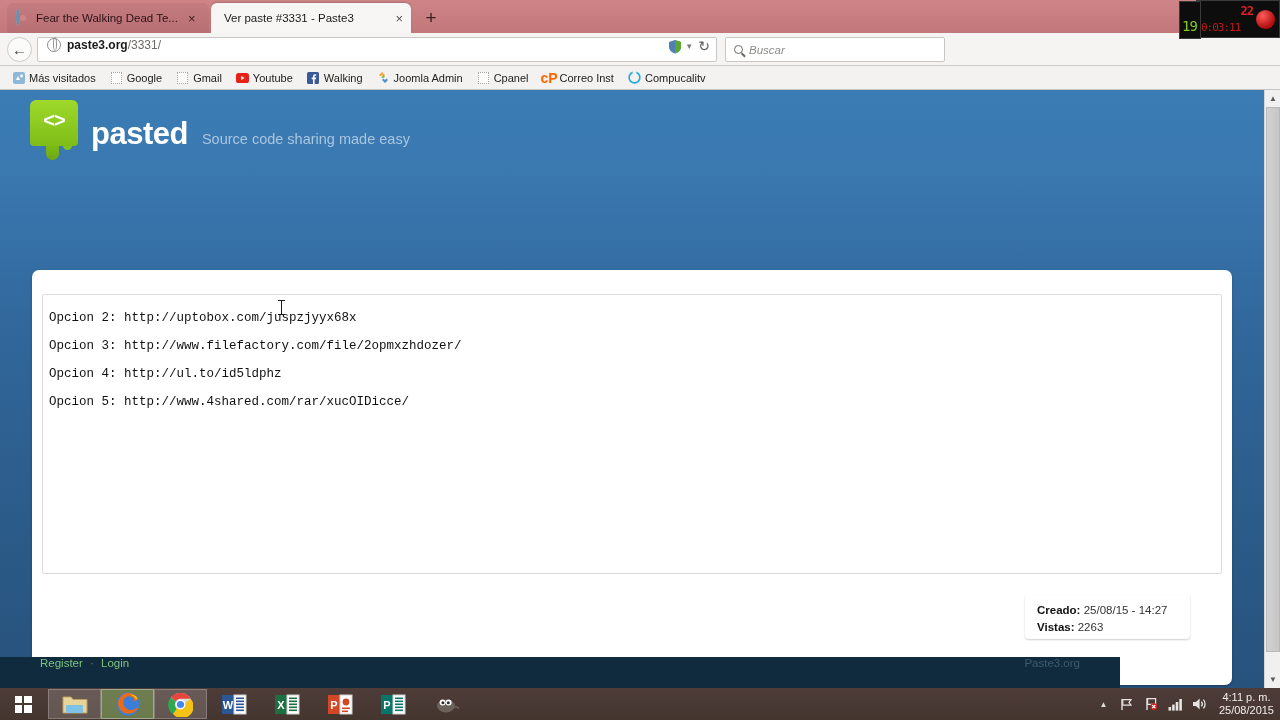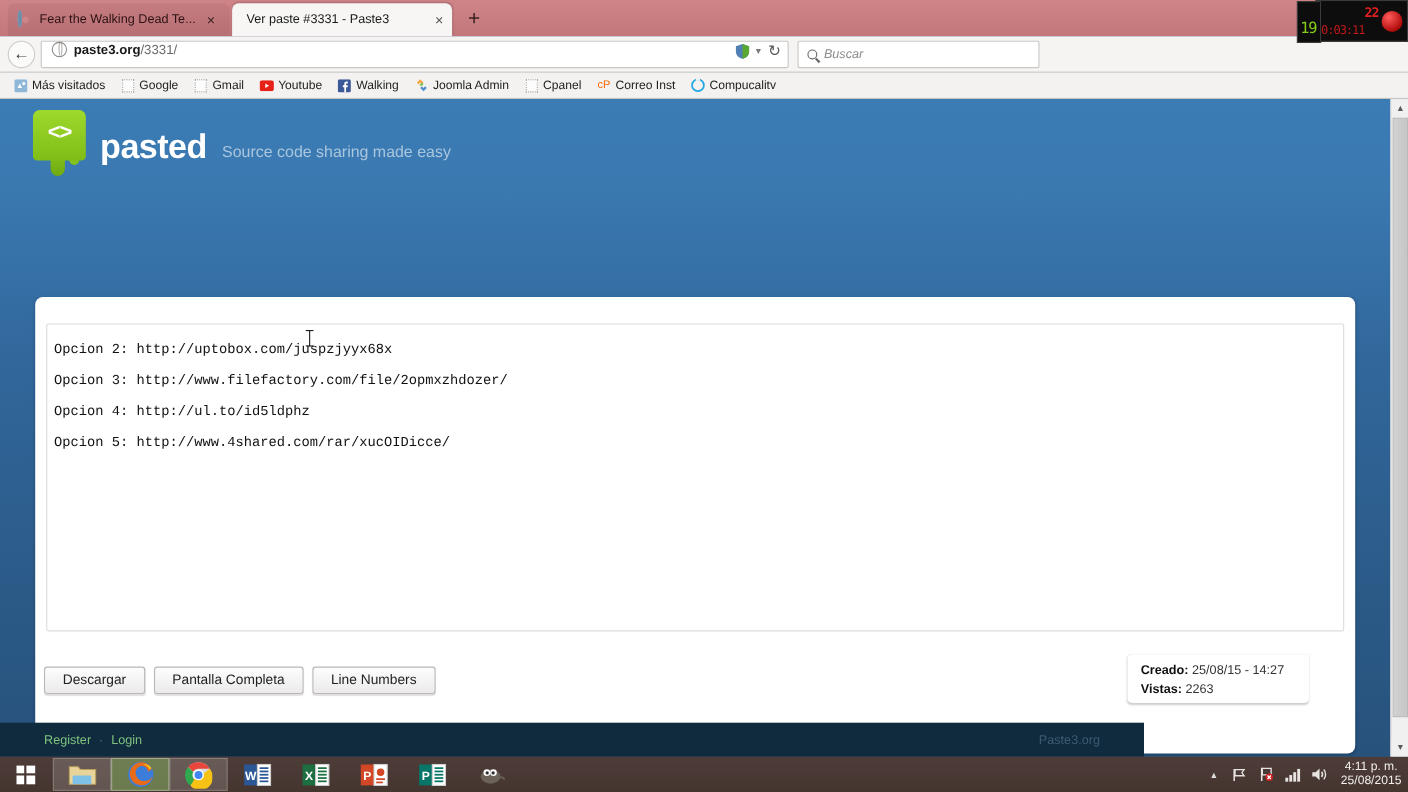--- a/index.html
+++ b/index.html
@@ -229,23 +229,23 @@
   .infobox{
     position:absolute; left:1025px; top:505px; width:165px; height:44px;
     background:#fff; border-radius:4px 0 4px 4px;
     padding:7px 0 0 12px;
     box-shadow:0 1px 2px rgba(0,0,0,.2);
   }
   .infobox .row{ font-size:11.5px; color:#333; line-height:17px; }
   .infobox .row b{ color:#111;text-align:center; }
 
   .footer{
-    position:absolute; left:0; top:567px; width:1040px; height:31px;
+    position:absolute; left:0; top:567px; width:1120px; height:31px;
     background:#0f2b3d;
-    display:flex; align-items:center;
+    display:flex; align-items:flex-start;
   }
   .footer .links{ margin-left:40px; font-size:11.5px; }
   .footer a{ color:#7ec27e; text-decoration:none; }
   .footer .dot{ color:#5a7a8c; margin:0 4px; }
   .footer .right{ margin-left:auto; margin-right:40px; font-size:11.5px; color:#3e5c70; }
 
   
   .pagescroll{
     position:absolute; right:0; top:90px; width:16px; height:598px;
     background:#f0f0f0; border-left:1px solid #d6d6d6;
@@ -429,21 +429,21 @@
       </span>
       <span>Joomla Admin</span>
     </div>
     <div class="bm">
       <span class="bm-ico">
           <span class="bm-blank"></span>
         </span>
       <span>Cpanel</span>
     </div>
     <div class="bm">
-      <span class="bm-ico" style="color:#f60;font-size:10px;font-weight:normal;">cP</span>
+      <span class="bm-ico" style="color:#f60;font-size:14px;font-weight:bold;">cP</span>
       <span>Correo Inst</span>
     </div>
     <div class="bm">
       <span class="bm-ico">
         <svg width="13" height="13" viewBox="0 0 13 13">
             <circle cx="6.5" cy="6.5" r="5.4" fill="none" stroke="#22a7e0" stroke-width="1.6"></circle>
             <rect x="4.6" y="0" width="3.8" height="2.4" fill="#f3f2f1"></rect>
           </svg>
       </span>
       <span>Compucalitv</span>
@@ -477,25 +477,20 @@
         <div class="code-box">
           <div class="code-line">Opcion 2: http://uptobox.com/juspzjyyx68x</div>
           <div class="code-line">Opcion 3: http://www.filefactory.com/file/2opmxzhdozer/</div>
           <div class="code-line">Opcion 4: http://ul.to/id5ldphz</div>
           <div class="code-line">Opcion 5: http://www.4shared.com/rar/xucOIDicce/</div>
         </div>
       </div>
 
       <div class="caret-ibeam"></div>
 
-      <div class="btnrow">
-        <div class="btn">Descargar</div>
-        <div class="btn">Pantalla Completa</div>
-        <div class="btn">Line Numbers</div>
-      </div>
 
       <div class="infobox">
         <div class="row">
           <b>Creado:</b>
           <span>25/08/15 - 14:27</span>
         </div>
         <div class="row">
           <b>Vistas:</b>
           <span>2263</span>
         </div>

